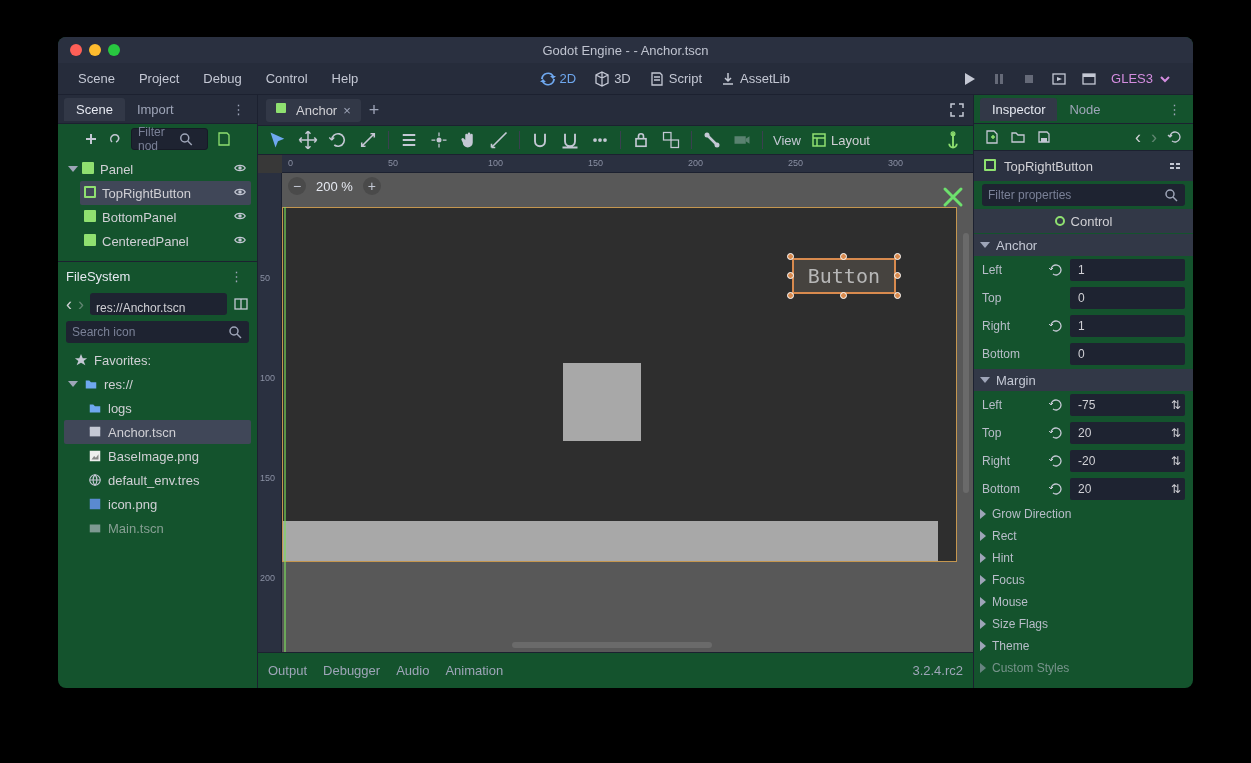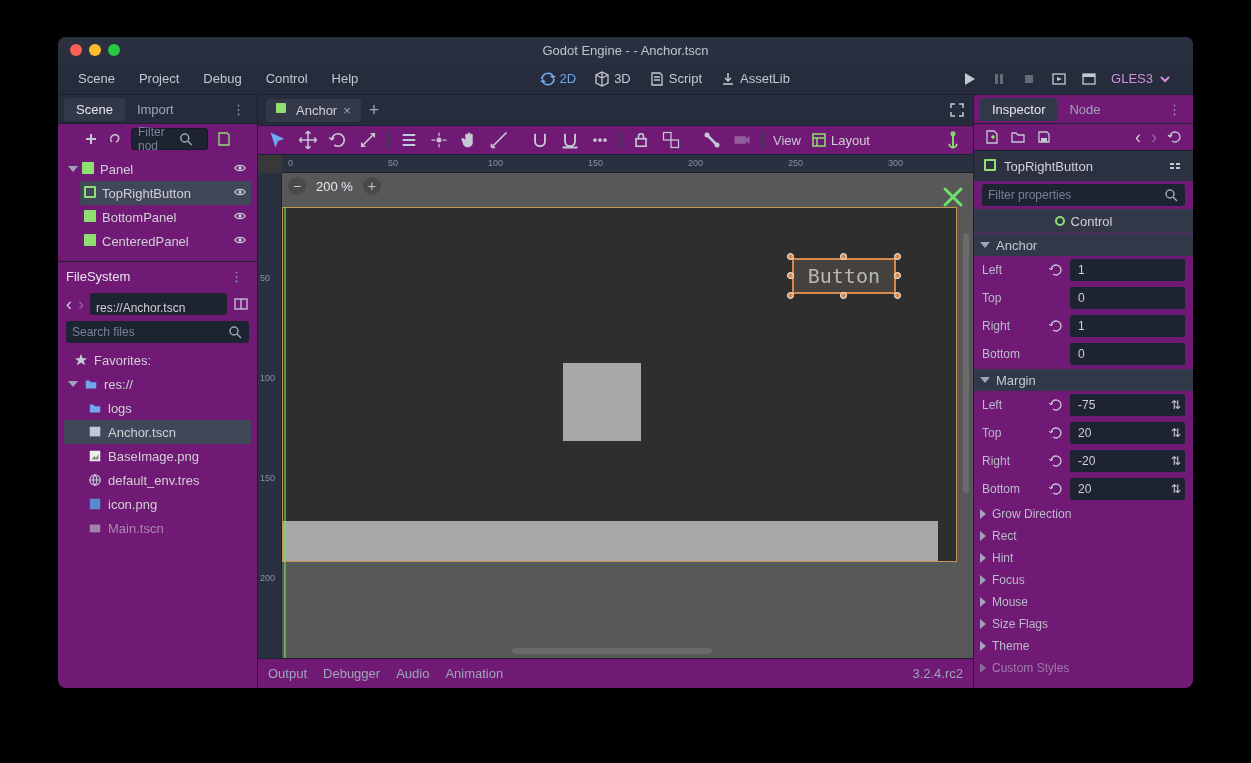--- a/index.html
+++ b/index.html
@@ -1,17 +1,17 @@
 <!DOCTYPE html>
 <html><head>
 <meta charset="utf-8">
 <style>
 * { margin: 0; padding: 0; box-sizing: border-box; font-family: -apple-system, "Segoe UI", sans-serif; }
 body { background: #000; width: 1251px; height: 763px; position: relative; overflow: hidden; }
-.window { position: absolute; left: 58px; top: 37px; width: 1135px; height: 651px; background: #701a75; border-radius: 8px; display: flex; flex-direction: column; color: #d0d0d5; font-size: 13px; box-shadow: 0 10px 40px rgba(0,0,0,.6); }
+.window { position: absolute; left: 58px; top: 37px; width: 1135px; height: 651px; background: #14532d; border-radius: 8px; display: flex; flex-direction: column; color: #d0d0d5; font-size: 13px; box-shadow: 0 10px 40px rgba(0,0,0,.6); }
 .titlebar { height: 26px; display: flex; align-items: center; background: #2a3040; border-radius: 8px 8px 0 0; position: relative; }
 .traffic { display: flex; gap: 7px; padding-left: 12px; }
 .dot { width: 12px; height: 12px; border-radius: 50%; }
 .dot.red { background: #fe5f57; } .dot.yellow { background: #febc2e; } .dot.green { background: #28c840; }
 .title { position: absolute; left: 50%; transform: translateX(-50%); color: #bfc3cf; font-size: 13px; }
 .menubar { height: 32px; display: flex; align-items: center; padding: 0 10px; background: #262c3b; border-bottom: 1px solid #1c2130; }
 .menu-left { display: flex; gap: 4px; }
 .menu-item { padding: 4px 10px; color: #c4c8d4; cursor: pointer; }
 .menu-center { display: flex; gap: 18px; margin: 0 auto; align-items: center; }
 .mode { display: flex; align-items: center; gap: 4px; color: #c4c8d4; cursor: pointer; }
@@ -74,21 +74,21 @@
 .dark-region { position: absolute; left: 0; top: 34px; right: 16px; height: 355px; background: #2e2e2e; border: 1px solid #c4964f; }
 .bottom-panel-area { position: absolute; left: 0; bottom: 0; right: 18px; height: 40px; background: #a8a8a8; }
 .center-panel-box { position: absolute; left: 280px; top: 155px; width: 78px; height: 78px; background: #a8a8a8; }
 .sel-button { position: absolute; right: 60px; top: 50px; }
 .sel-button .btn { background: #46433f; border: 2px solid #d88a4e; color: #b7b7b7; padding: 4px 14px; font-size: 20px; font-family: monospace; }
 .handle { position: absolute; width: 7px; height: 7px; background: #d88a4e; border: 1px solid #fff; border-radius: 50%; }
 .cross-icon { position: absolute; right: 8px; top: 12px; }
 .cross-icon svg { width: 24px; height: 24px; }
 .vscroll { position: absolute; right: 4px; top: 60px; width: 6px; height: 260px; background: #6a6a6a; border-radius: 3px; }
 .hscroll-bot { position: absolute; left: 230px; bottom: 4px; width: 200px; height: 6px; background: #6a6a6a; border-radius: 3px; }
-.bottom-dock { height: 30px; border-top: 1px solid #1c2130; display: flex; align-items: center; padding: 0 10px; gap: 16px; color: #9ea5b8; }
+.bottom-dock { height: 36px; border-top: 1px solid #1c2130; display: flex; align-items: center; padding: 0 10px; gap: 16px; color: #9ea5b8; }
 .bottom-dock .ver { margin-left: auto; }
 .insp-tabs { height: 28px; display: flex; align-items: center; padding: 0 6px; }
 .insp-tools { height: 28px; display: flex; align-items: center; gap: 10px; padding: 0 10px; border-top: 1px solid #1c2130; border-bottom: 1px solid #1c2130; }
 .insp-tools .spacer { flex: 1; }
 .insp-node { height: 30px; display: flex; align-items: center; gap: 6px; padding: 0 10px; background: #2b3141; }
 .insp-filter { height: 28px; display: flex; align-items: center; padding: 0 8px; }
 .insp-filter .box { flex: 1; background: #1e2331; height: 22px; border-radius: 3px; display: flex; align-items: center; padding: 0 6px; color: #7a8197; font-size: 12px; }
 .insp-body { flex: 1; overflow: hidden; display: flex; flex-direction: column; }
 .insp-class { height: 24px; background: #323847; display: flex; align-items: center; justify-content: center; gap: 6px; }
 .insp-class .ring { width: 10px; height: 10px; border: 2px solid #8fe070; border-radius: 50%; }
@@ -288,21 +288,21 @@
             </div>
           <span class="ico">
               <svg viewBox="0 0 16 16">
                 <rect x="2" y="3" width="12" height="10" fill="none" stroke="#c4c8d4" stroke-width="1.3"></rect>
                 <path d="M8 3v10" stroke="#c4c8d4" stroke-width="1.3"></path>
               </svg>
             </span>
         </div>
         <div class="fs-search">
           <div class="box">
-            <span style="flex:1">Search files</span>
+            <span style="flex:1">Search icon</span>
             <span class="ico">
                 <svg viewBox="0 0 16 16">
                   <circle cx="7" cy="7" r="4" fill="none" stroke="#9ea5b8" stroke-width="1.5"></circle>
                   <path d="M10 10l4 4" stroke="#9ea5b8" stroke-width="1.5"></path>
                 </svg>
               </span>
           </div>
         </div>
         <div class="fs-list">
           <div class="fs-row">

